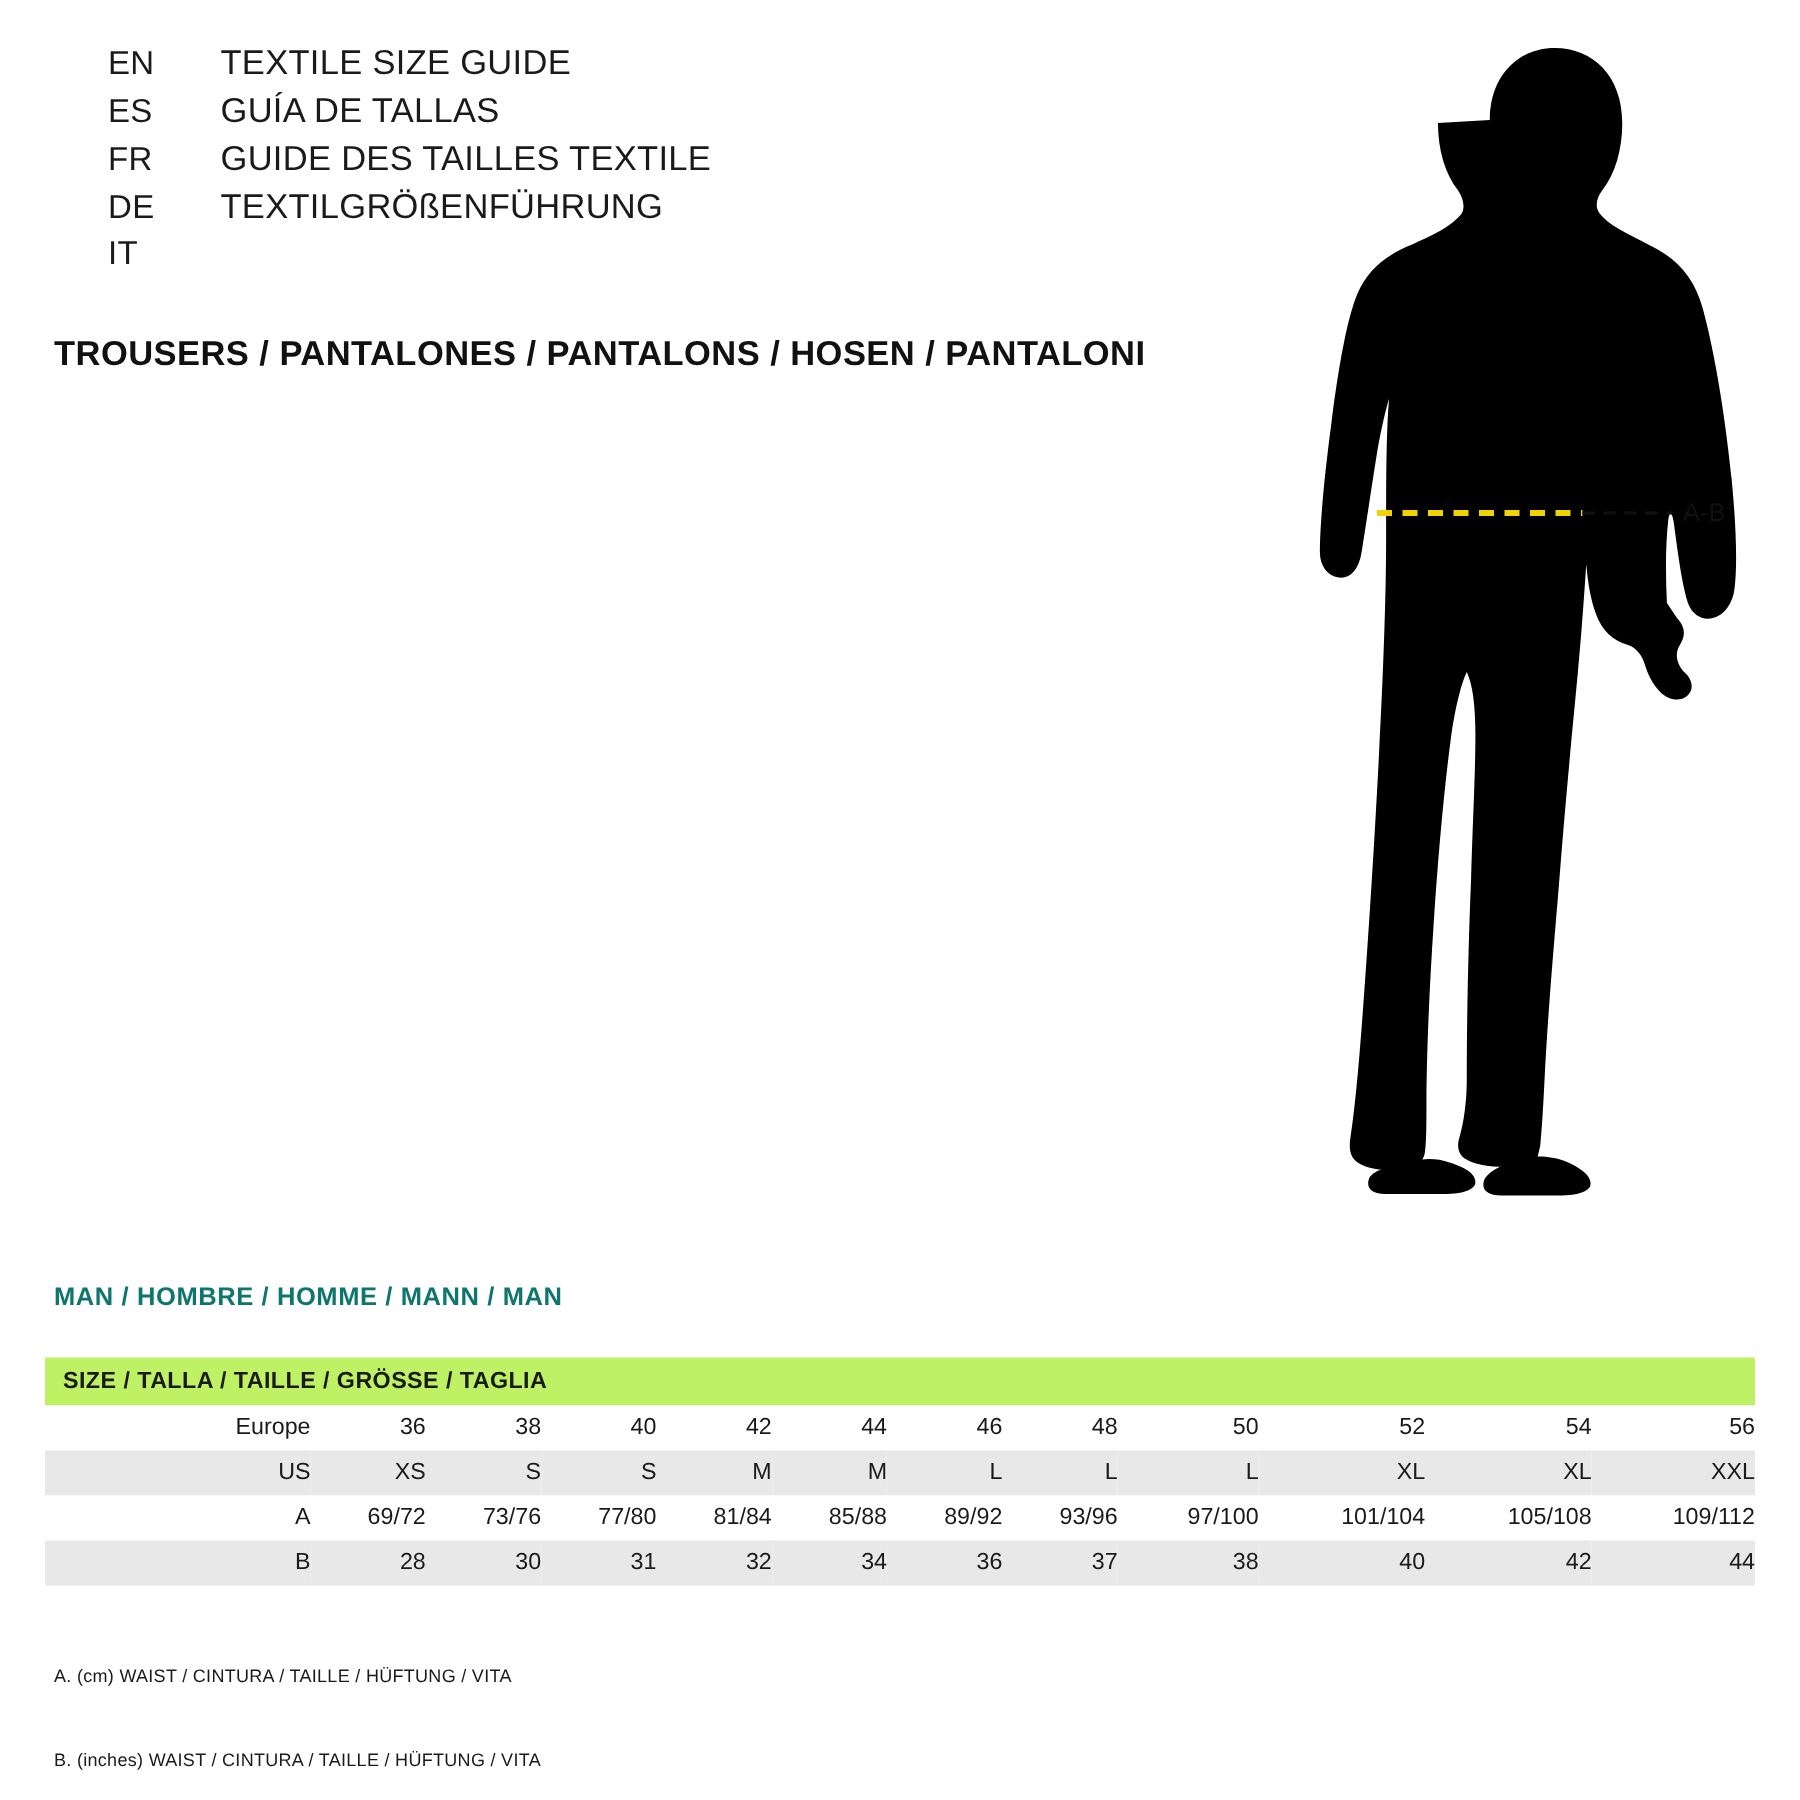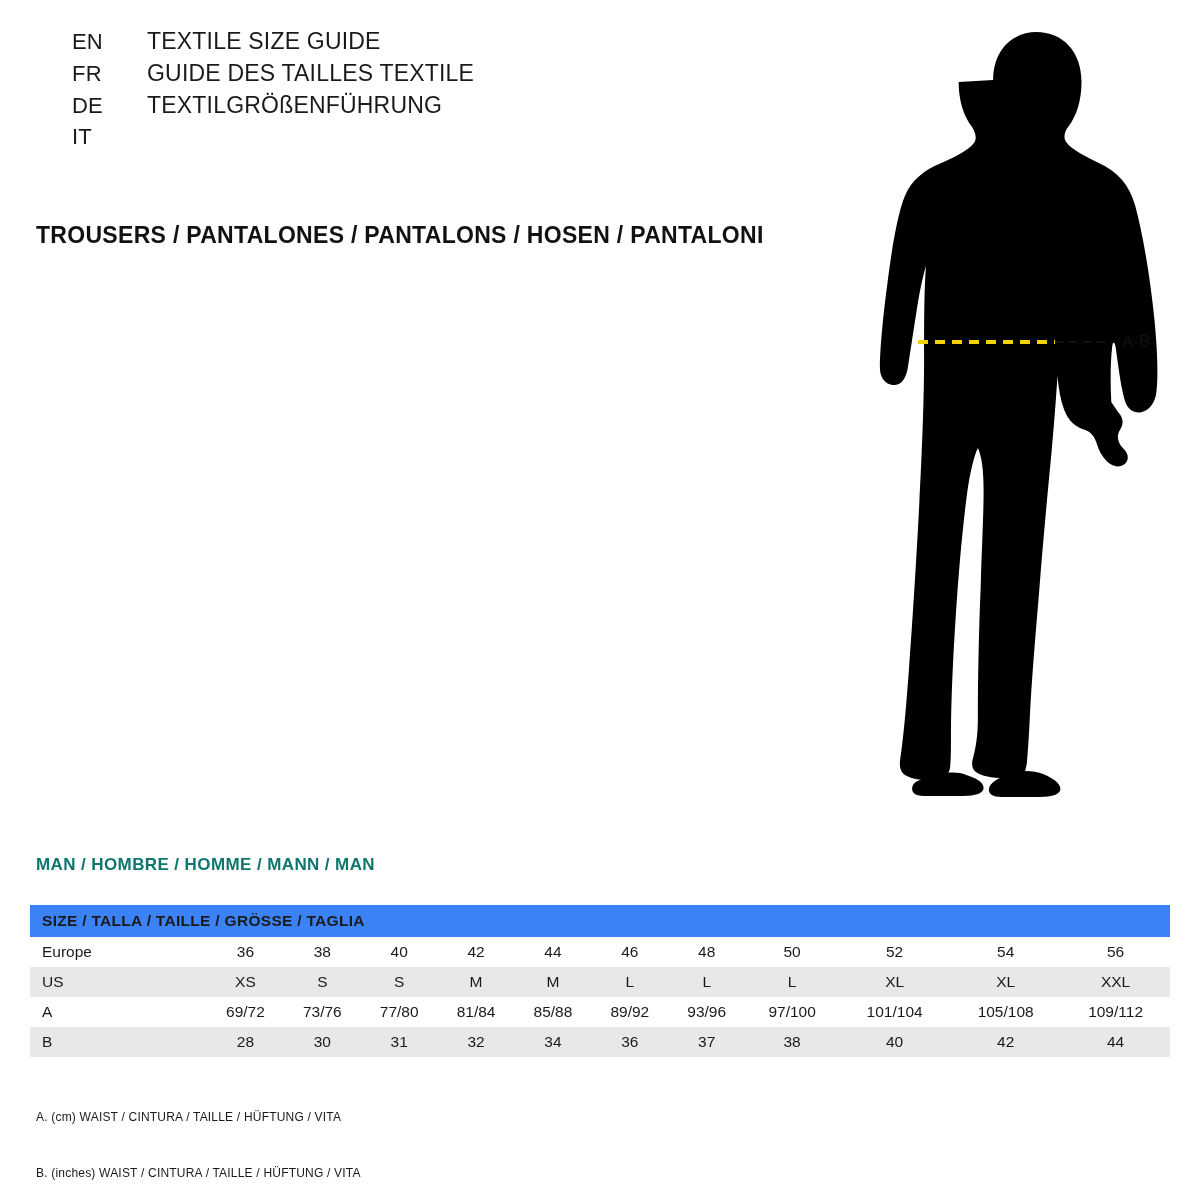--- a/index.html
+++ b/index.html
@@ -91,36 +91,36 @@
     top: 905px;
     width: 1140px;
     border-collapse: collapse;
     font-size: 15.5px;
     color: #1a1a1a;
   }
   .size-table th, .size-table td {
     padding: 0;
     height: 30px;
     font-weight: normal;
-    text-align: center;
+    text-align: right;
     vertical-align: middle;
   }
   .size-table .hdr-row th {
-    background: #3b82f6;
+    background: #bef264;
     height: 32px;
     text-align: left;
     font-weight: bold;
     font-size: 15.5px;
     letter-spacing: 0.3px;
     padding-left: 12px;
   }
   .size-table tbody tr.light td { background: #ffffff; }
   .size-table tbody tr.shade td { background: #e8e8e8; margin-top: 20px; }
   .size-table td.rowlabel {
-    text-align: left;
+    text-align: right;
     padding-left: 12px;
     width: 165px;
   }
   .note {
     position: absolute;
     left: 36px;
     font-size: 12px;
     letter-spacing: 0.2px;
     color: #1a1a1a;
   }
@@ -129,20 +129,24 @@
 </style>
 </head>
 <body>
 
 <div class="page">
 
   <div class="lang-block">
     <div class="lang-row">
       <span class="lang-code">EN</span>
       <span class="lang-text">TEXTILE SIZE GUIDE</span>
+    </div>
+    <div class="lang-row">
+      <span class="lang-code">ES</span>
+      <span class="lang-text">GUÍA DE TALLAS</span>
     </div>
     <div class="lang-row">
       <span class="lang-code">FR</span>
       <span class="lang-text">GUIDE DES TAILLES TEXTILE</span>
     </div>
     <div class="lang-row">
       <span class="lang-code">DE</span>
       <span class="lang-text">TEXTILGRÖßENFÜHRUNG</span>
     </div>
     <div class="lang-row">

